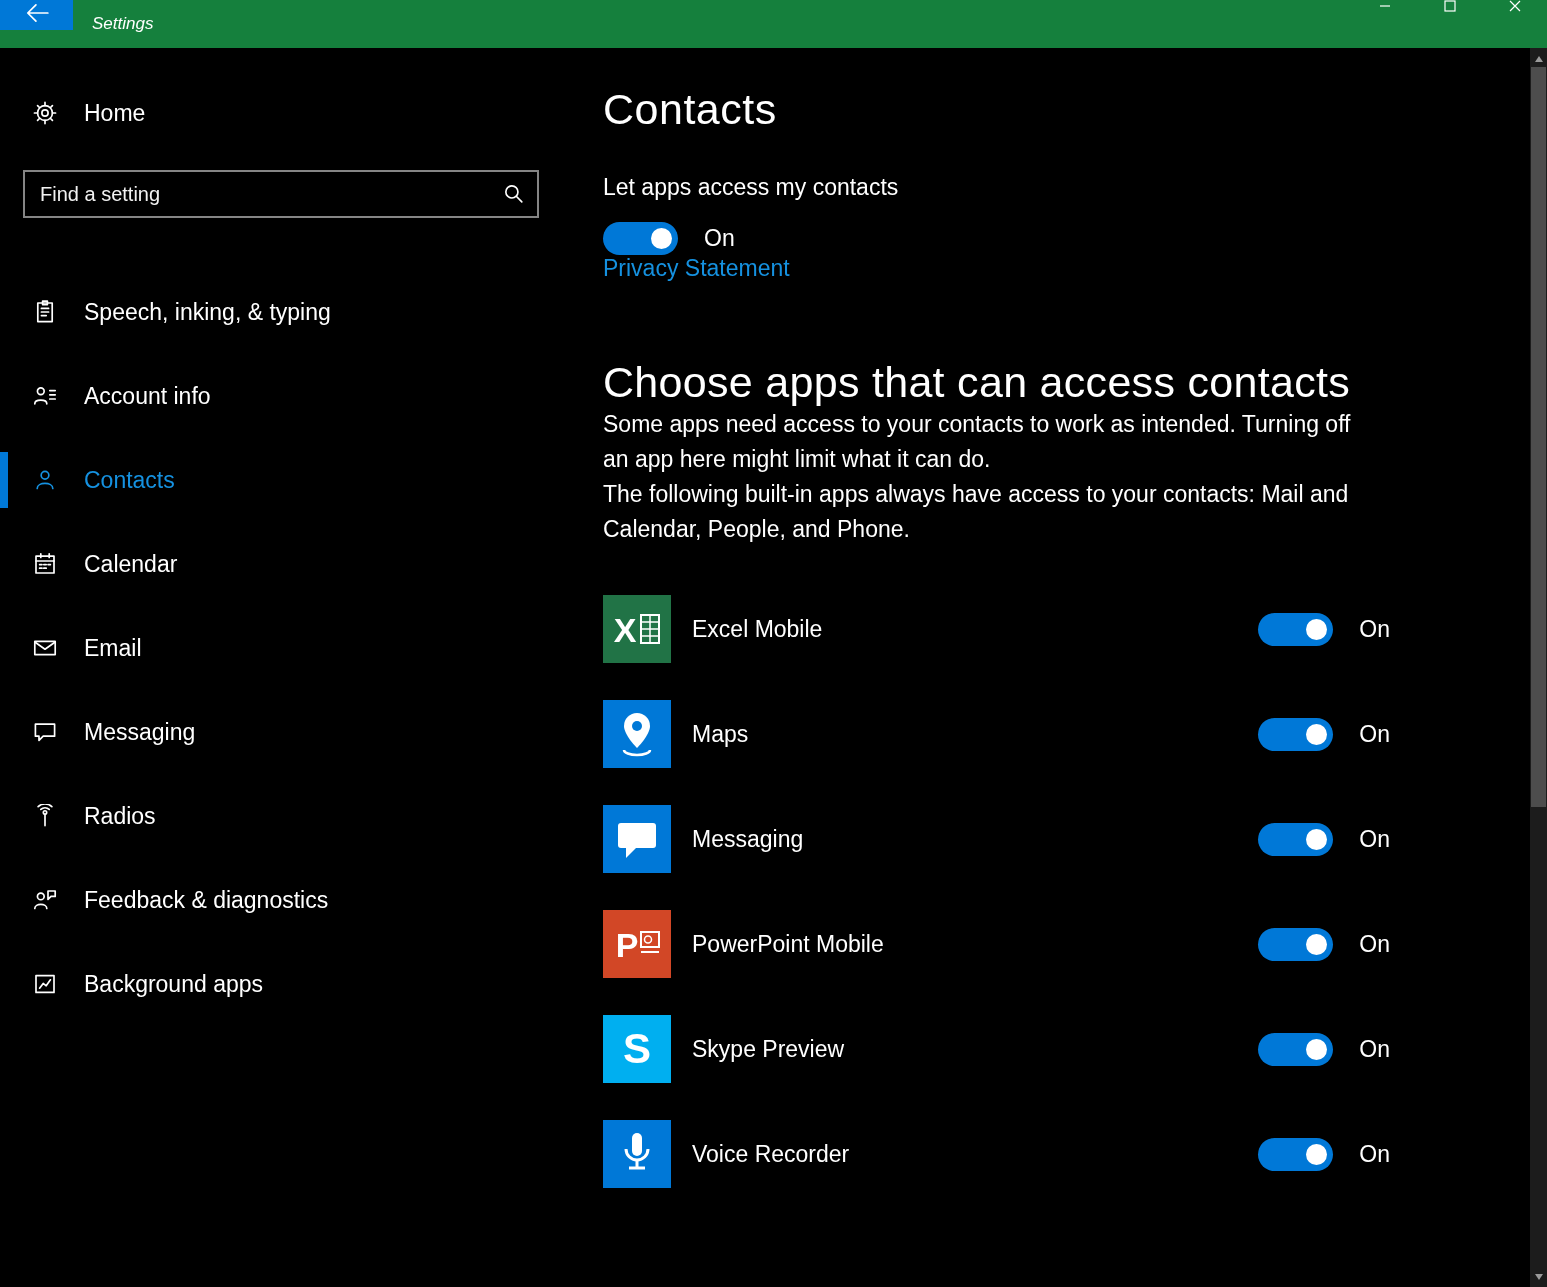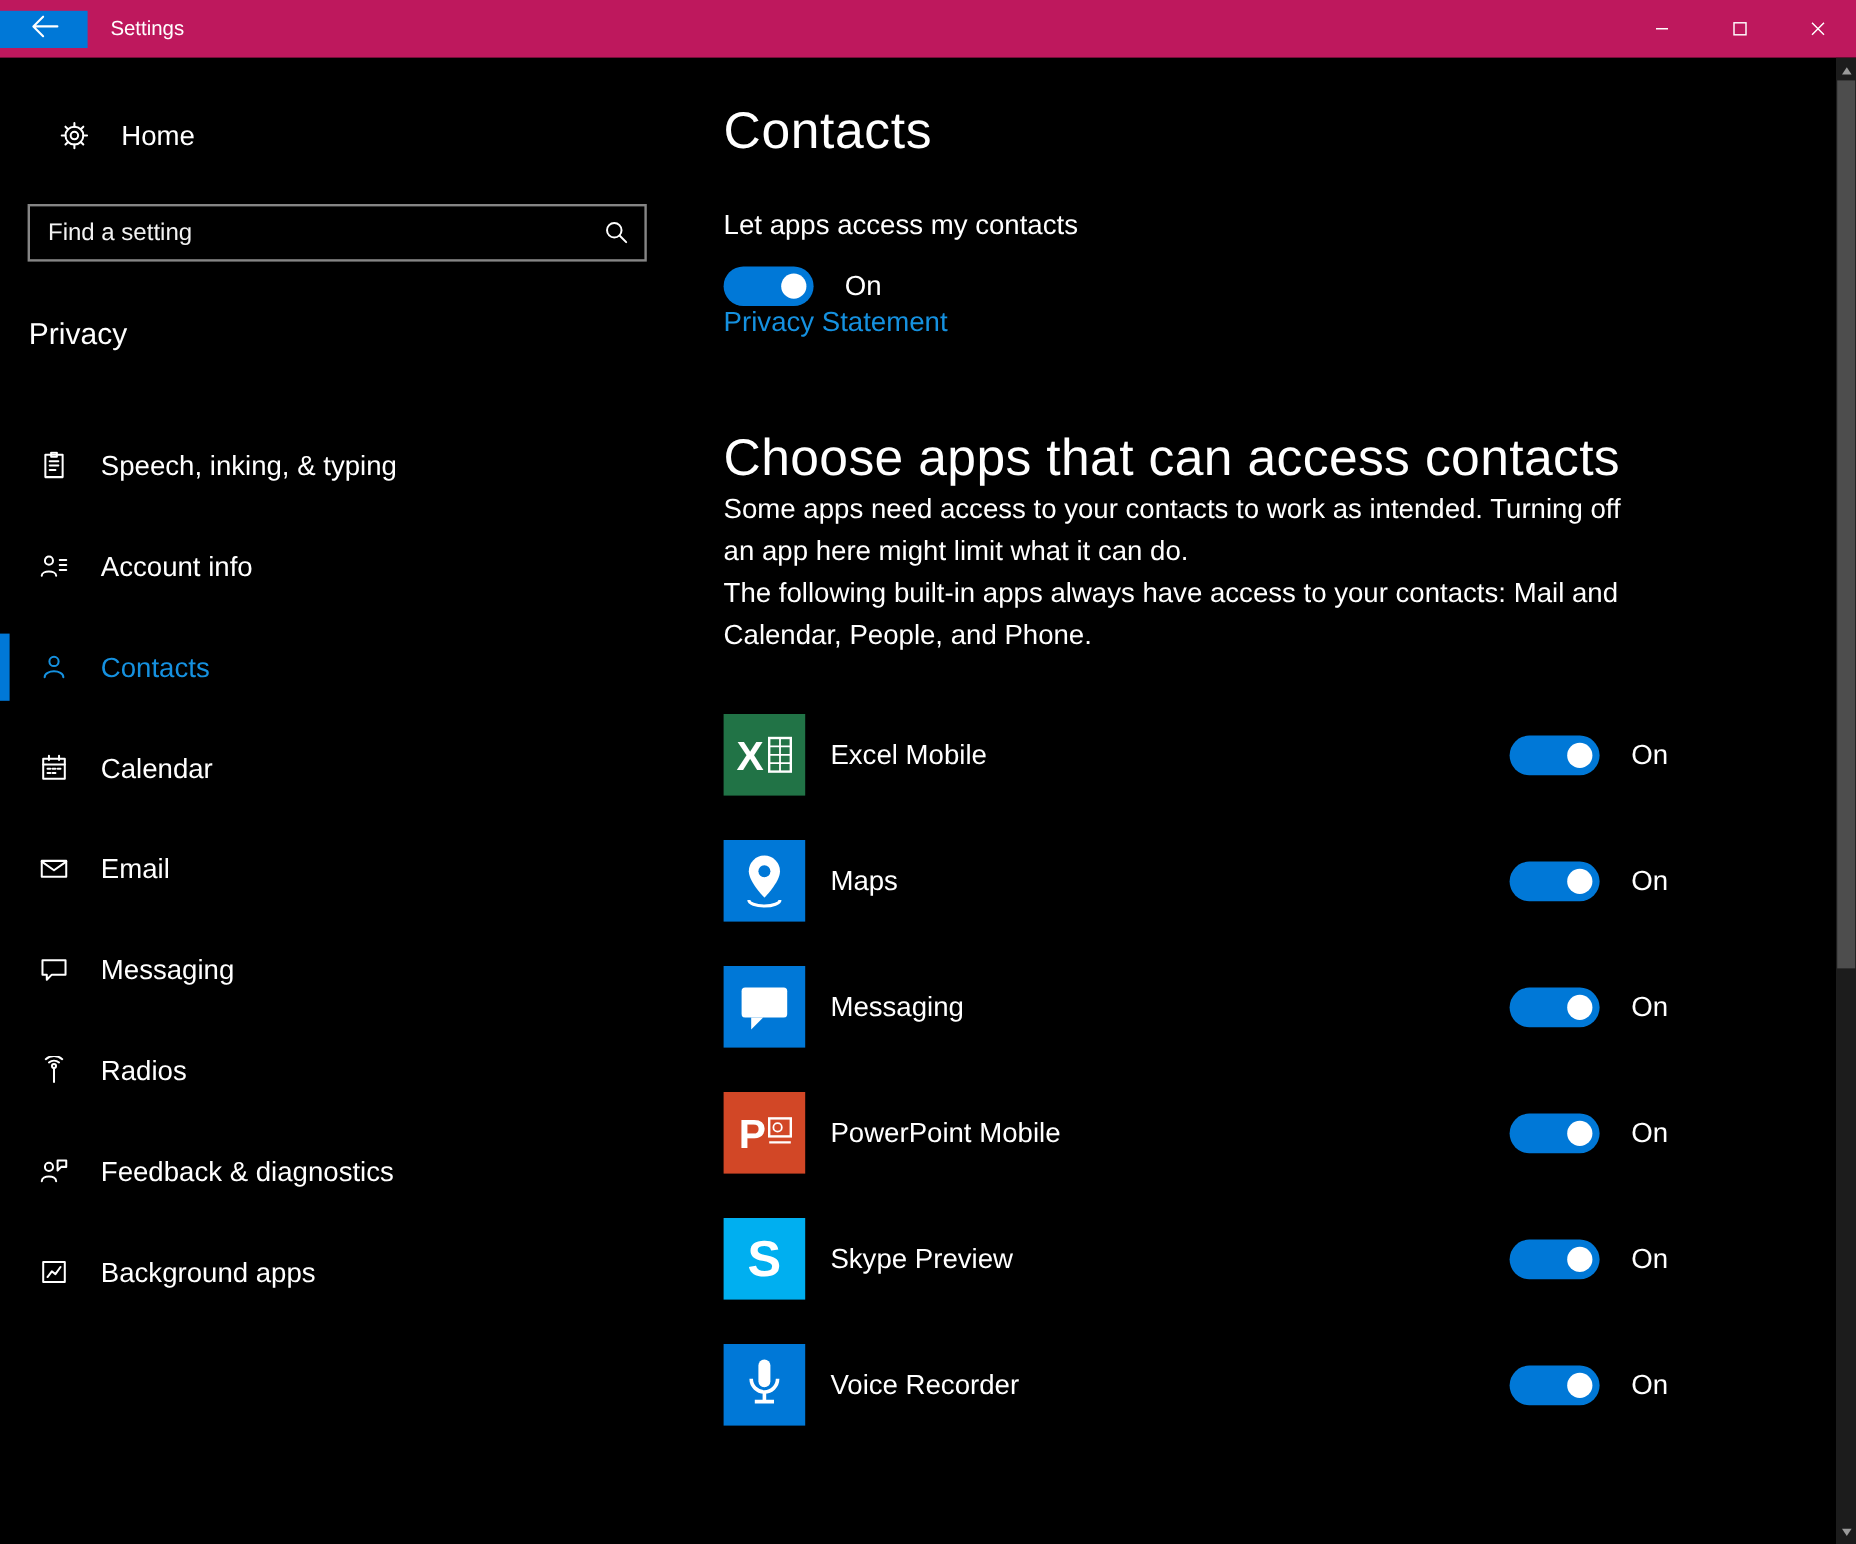--- a/index.html
+++ b/index.html
@@ -9,38 +9,38 @@
   * { box-sizing: border-box; margin: 0; padding: 0; }
   html, body {
     width: 1547px; height: 1287px;
     background: #000;
     color: #fff;
     font-family: "Liberation Sans", "DejaVu Sans", sans-serif;
     overflow: hidden;
   }
 
   
-  .titlebar { height: 48px; display: flex; align-items: center; background: #be185d; }
+  .titlebar { height: 48px; display: flex; align-items: flex-start; background: #15803d; font-style: italic; }
   .back-button {
     width: 73px; background: var(--accent);
     display: flex; align-items: center; justify-content: center;
     cursor: pointer;
   }
   .titlebar-title { align-self: center; margin-left: 19px; font-size: 17px; }
   .window-controls { margin-left: auto; display: flex; }
   .win-btn { width: 65px; display: flex; align-items: center; justify-content: center; cursor: pointer; }
 
   
   .content { display: flex; height: 1239px; overflow: hidden; }
   .sidebar { width: 560px; flex-shrink: 0; }
   .main { flex: 1; padding-left: 43px; min-width: 0; overflow: hidden; }
   .scrollbar { width: 17px; flex-shrink: 0; background: #1c1c1c; position: relative; }
 
   
-  .home-item { margin-top: 41px; height: 48px; display: flex; align-items: center; padding-left: 50px; cursor: pointer; }
+  .home-item { margin-top: 41px; height: 48px; display: flex; align-items: center; padding-left: 33px; cursor: pointer; }
   .nav-icon { width: 24px; height: 24px; margin-right: 27px; flex-shrink: 0; color: #fff; }
   .nav-label, .home-label { font-size: 23px; }
 
   .search-box {
     margin: 33px 21px 0 23px; height: 48px;
     border: 2px solid #858585; background: #000;
     display: flex; align-items: center;
   }
   .search-input {
     flex: 1; height: 100%;
@@ -149,21 +149,20 @@
       <button class="search-btn">
         <span>
           <svg class="stroke-icon" viewBox="0 0 20 20" width="22" height="22" style="stroke:#fff;stroke-width:1.5">
             <circle cx="9" cy="9" r="5.5"></circle>
               <line x1="13.2" y1="13.2" x2="18" y2="18"></line>
           </svg>
         </span>
       </button>
     </div>
 
-    <div class="privacy-label">Privacy</div>
 
     <div class="nav">
 
       <div class="nav-item">
         <span class="nav-icon">
           <svg class="stroke-icon" viewBox="0 0 20 20" width="24" height="24">
             <rect x="4" y="2.5" width="12" height="15.5"></rect>
               <rect x="8" y="1" width="4" height="2.8"></rect>
             <path d="M7 7 h6 M7 10 h6 M7 13 h4"></path>
           </svg>

